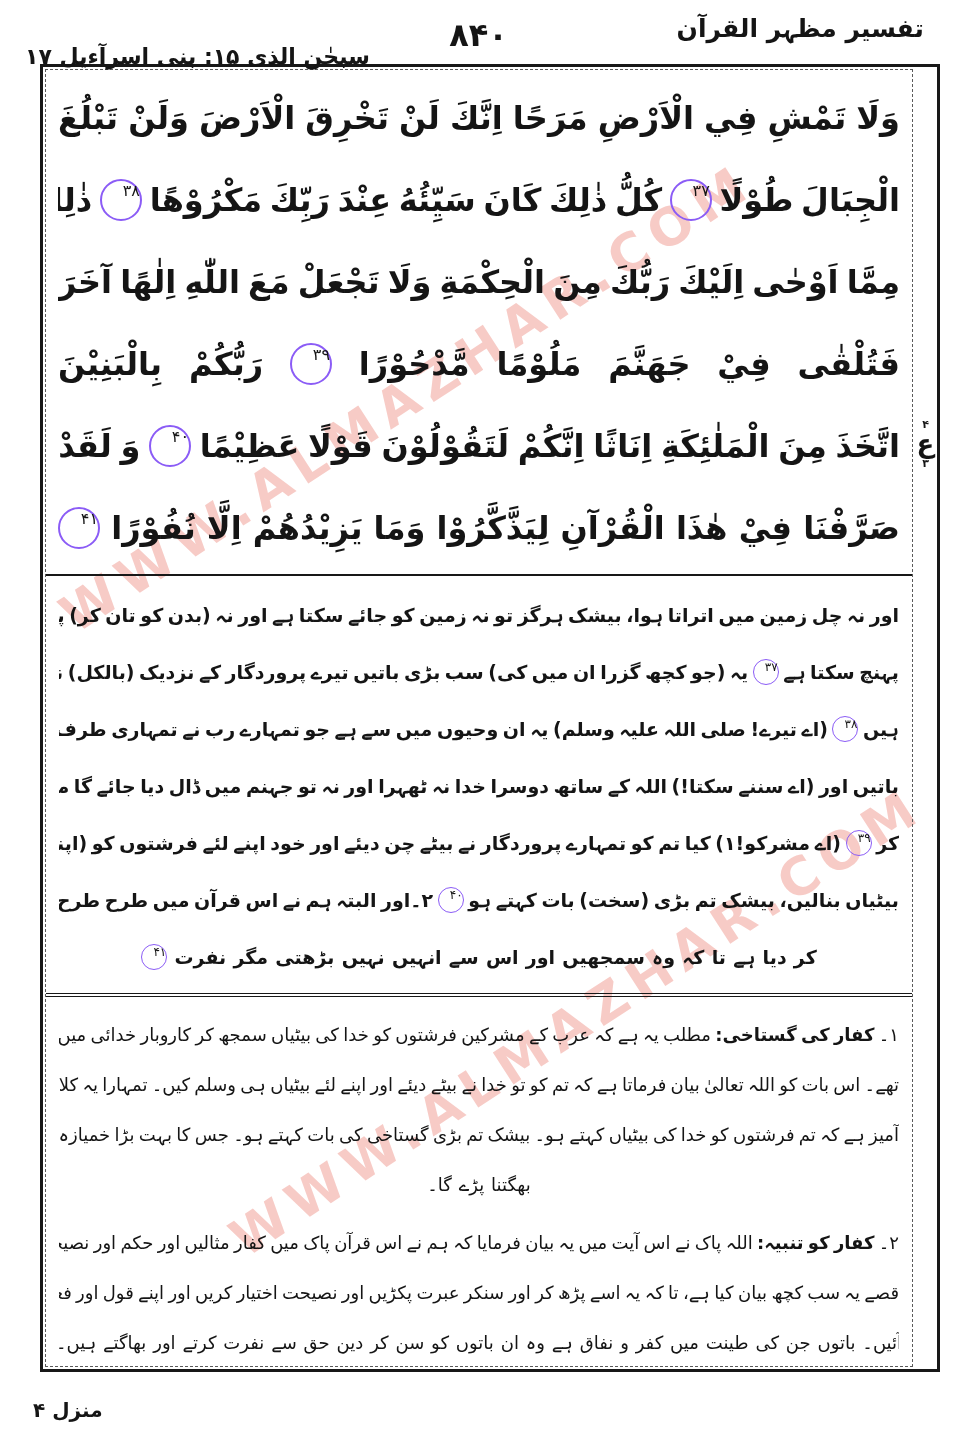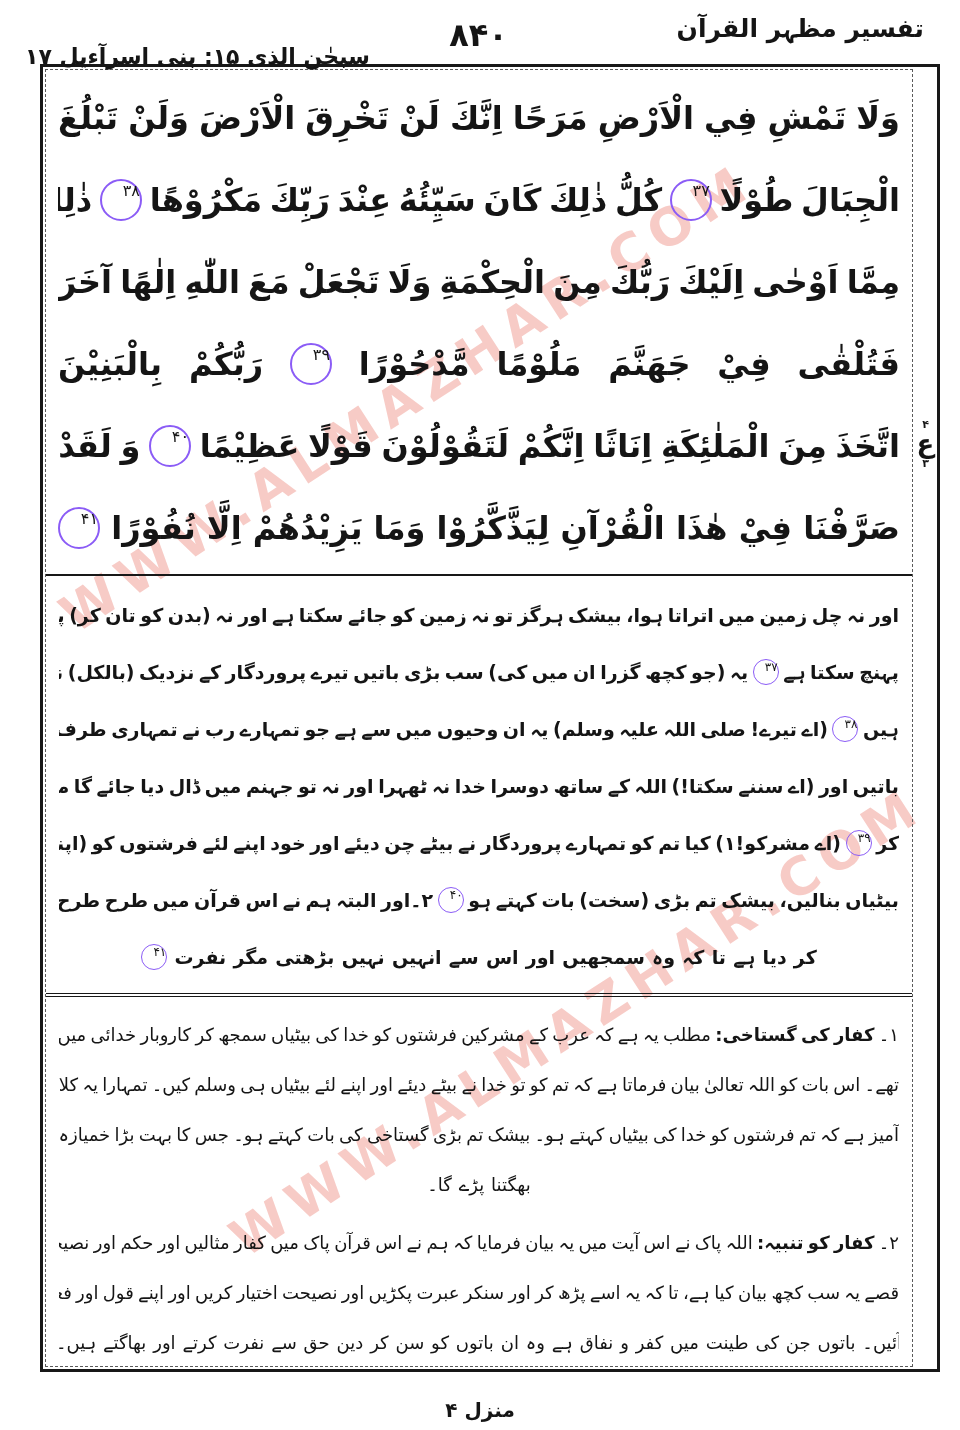--- a/index.html
+++ b/index.html
@@ -61,22 +61,22 @@
   .translation-section .tline{height:57px;font-size:19px;font-weight:bold;}
   .translation-section .vnum{width:24px;height:24px;font-size:12px;border-width:1.5px;}
   
   .section-divider{border-top:4px double #181818;height:0;}
   
   .footnotes-section{padding:12px 13px 6px 13px;direction:rtl;}
   .footnotes-section .tline{height:50px;font-size:18px;}
   .fn-block + .fn-block{margin-top:8px;}
   
   .footer-manzil{
-    position:absolute;left:0;right:0;bottom:8px;text-align:center;
-    font-size:20px;font-weight:bold;z-index:3;
+    position:absolute;left:0;right:0;bottom:8px;text-align:left;
+    font-size:20px;font-weight:bold;z-index:3;padding-left:33px;
   }
 </style>
 </head>
 <body>
 
 <div class="wm wm1">WWW.ALMAZHAR.COM</div>
 <div class="wm wm2">WWW.ALMAZHAR.COM</div>
 
 <div class="header">
   <div class="book-title">تفسیر مظہر القرآن</div>

